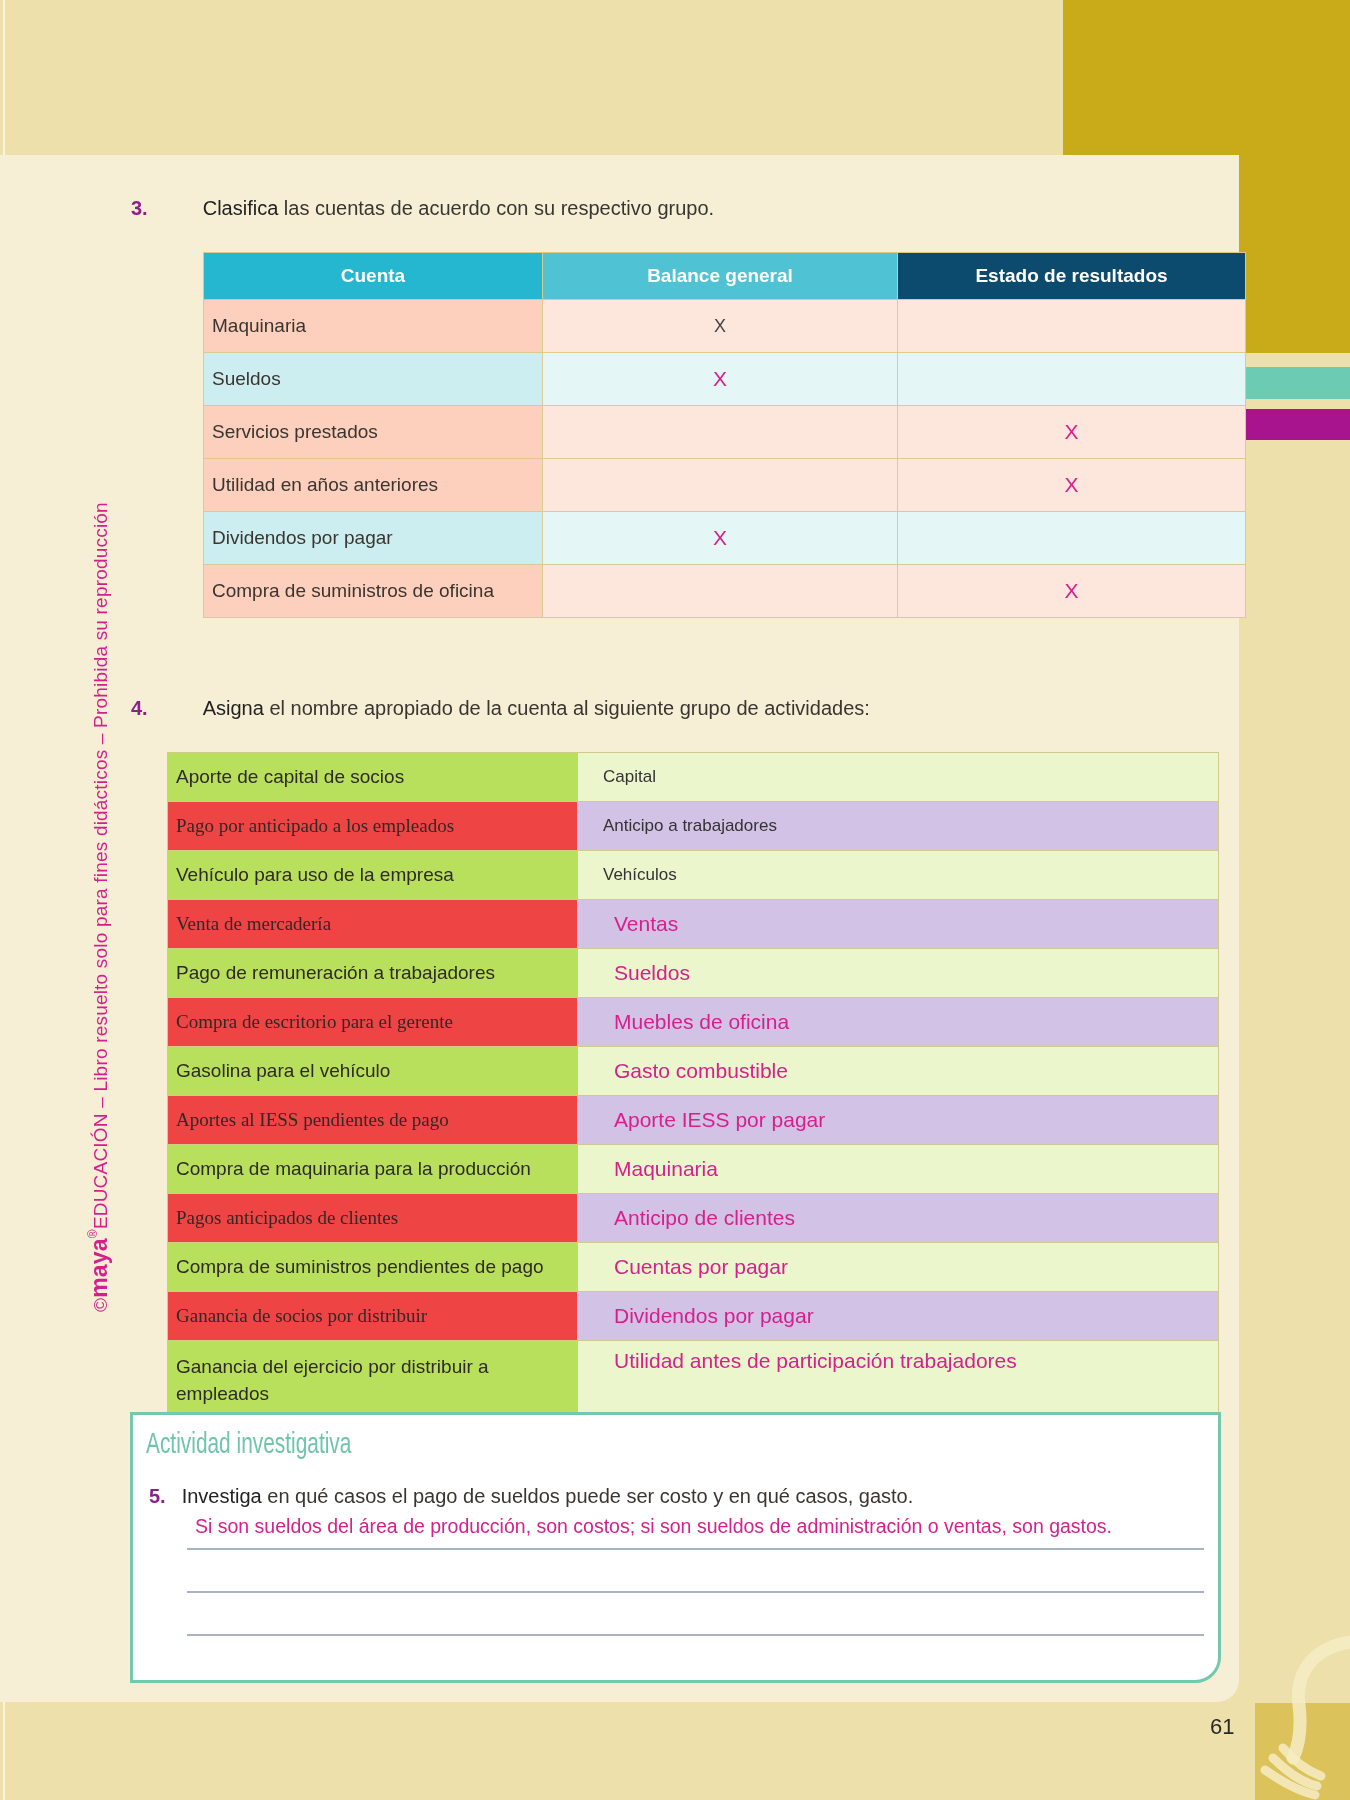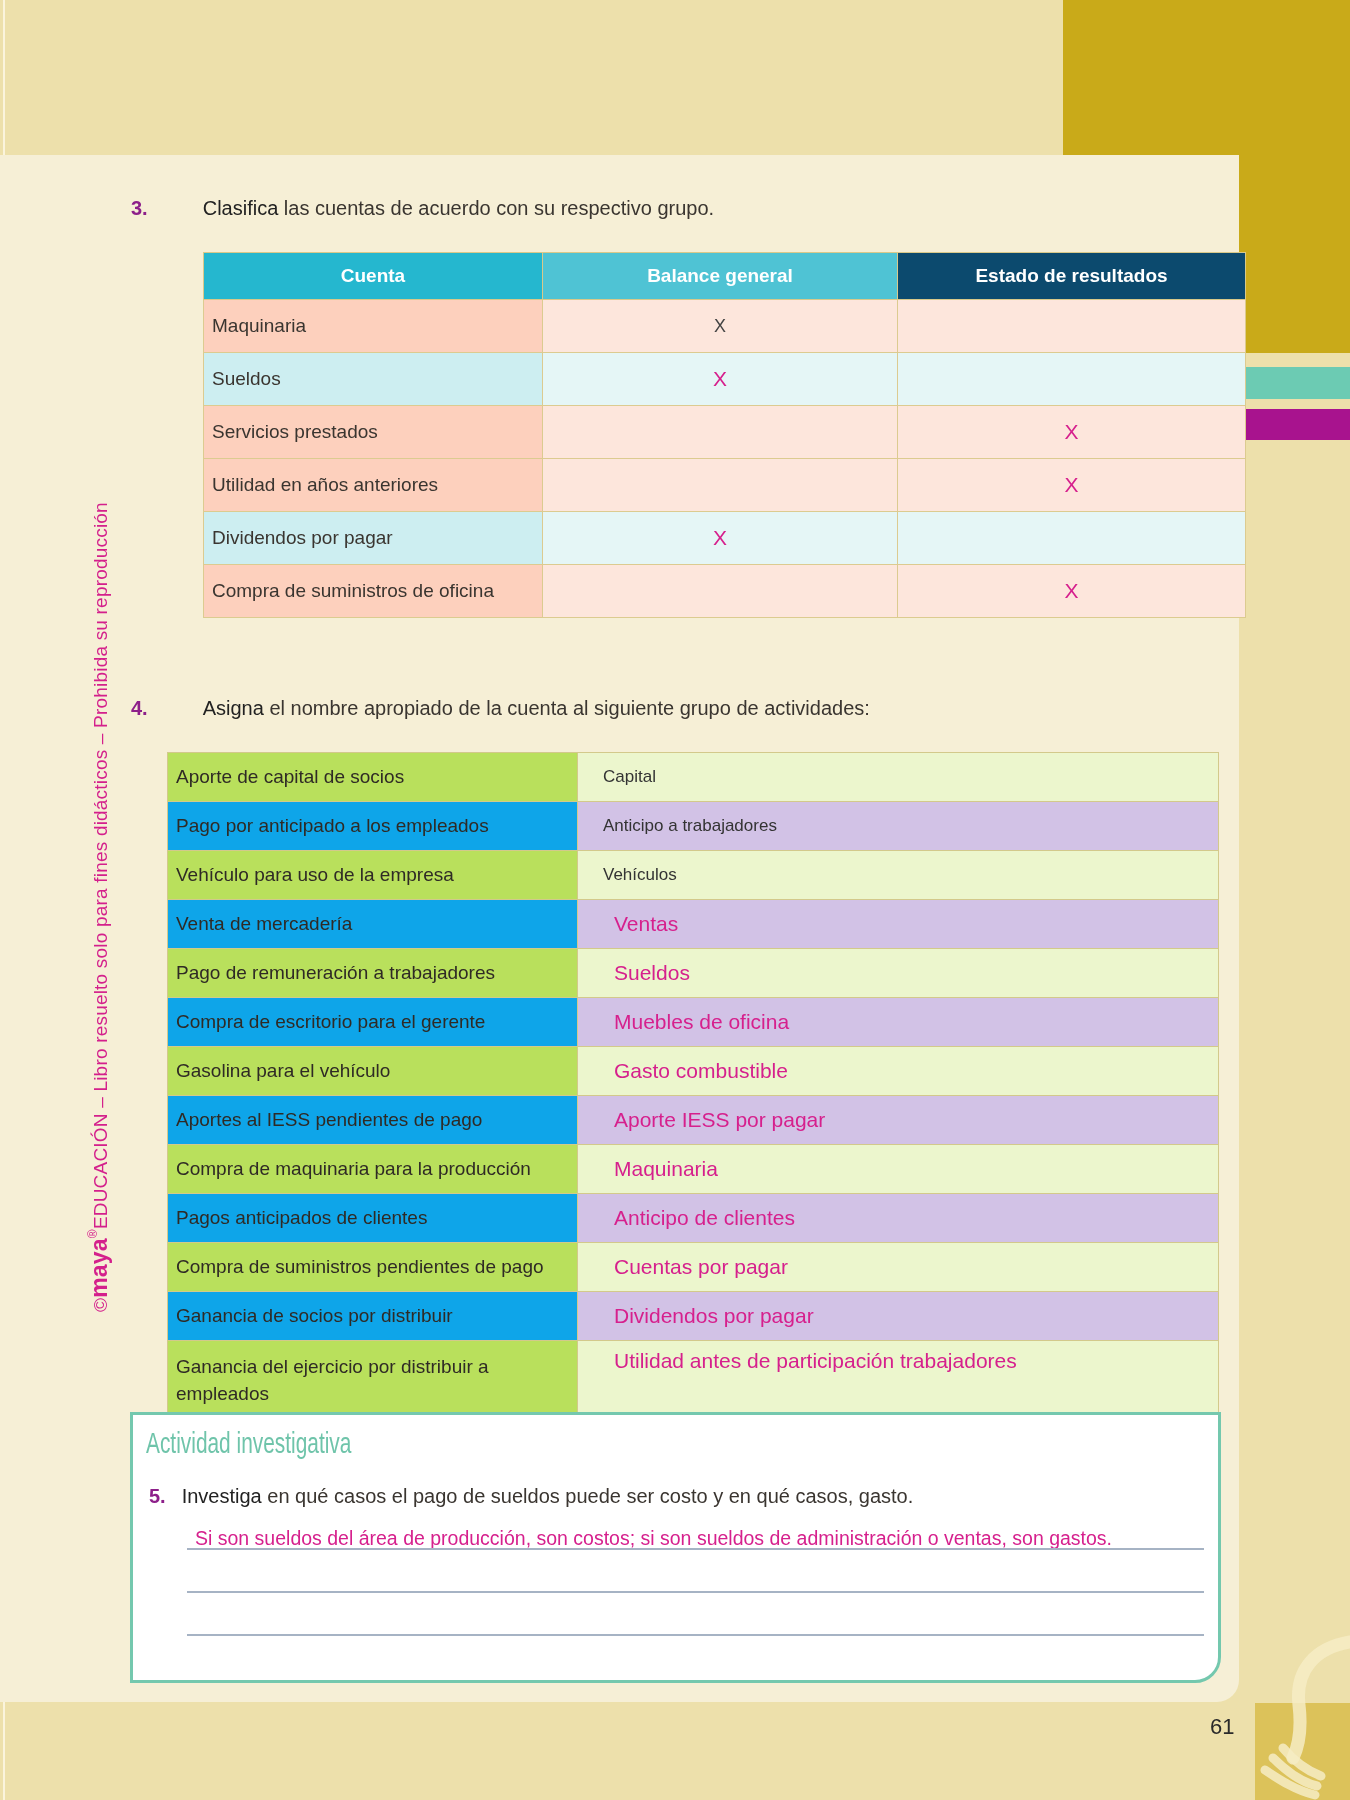--- a/index.html
+++ b/index.html
@@ -29,33 +29,33 @@
   .t1 tr.peach td.mark{background:#fde6dc;}
   .t1 tr.aqua td.name{background:#cdeef1;}
   .t1 tr.aqua td.mark{background:#e5f6f6;}
   .t1 td.mark{text-align:center;color:#d6208d;font-size:21px;}
   .t1 td.mark.dark{color:#444;font-size:18px;}
   .t2{left:167px;top:752px;width:1052px;}
   .t2 td{border:1.5px solid #d3c98b;font-size:19px;height:46px;vertical-align:middle;}
   .t2 td.act{width:400px;padding-left:8px;color:#2f2a25;}
   .t2 tr.green td.act{background:#b9e05c;}
   .t2 tr.green td.ans{background:#ecf6cd;}
-  .t2 tr.purple td.act{background:#0ea5e9;}
+  .t2 tr.purple td.act{background:#ef4444;font-family:Liberation Serif, serif;}
   .t2 tr.purple td.ans{background:#d2c2e6;}
   .t2 td.ans{padding-left:25px;color:#333;font-size:17px;}
   .t2 td.ans.pink{color:#d6208d;font-size:21px;padding-left:36px;}
   .t2 tr.last td{height:68px;}
   .t2 tr.last td.ans{vertical-align:top;padding-top:8px;}
   .t2 tr.last td.act{line-height:27px;margin-top:48px;}
   .activity{position:absolute;left:130px;top:1412px;width:1085px;height:265px;background:#fff;border:3px solid #74c8ae;border-radius:0 0 26px 0;}
   .activity-title{position:absolute;left:13px;top:12px;font-family:"Liberation Sans",sans-serif;font-size:29px;color:#6fc4aa;transform:scaleX(0.72);transform-origin:0 0;white-space:nowrap;}
   .q5{position:absolute;left:16px;top:70px;font-size:20px;color:#3a3530;}
   .q5 .num{color:#8d1f8a;font-weight:bold;margin-right:16px;}
   .line{position:absolute;left:54px;width:1017px;height:0;border-top:2px solid #a6b3c4;}
-  .answer{position:absolute;left:62px;top:112px;font-size:19.5px;color:#d6208d;white-space:nowrap;}
+  .answer{position:absolute;left:62px;top:100px;font-size:19.5px;color:#d6208d;white-space:nowrap;}
 </style>
 </head>
 <body>
 
 <div class="left-line"></div>
 <div class="gold-block"></div>
 <div class="teal-bar"></div>
 <div class="magenta-bar"></div>
 
 <div class="panel"></div>

